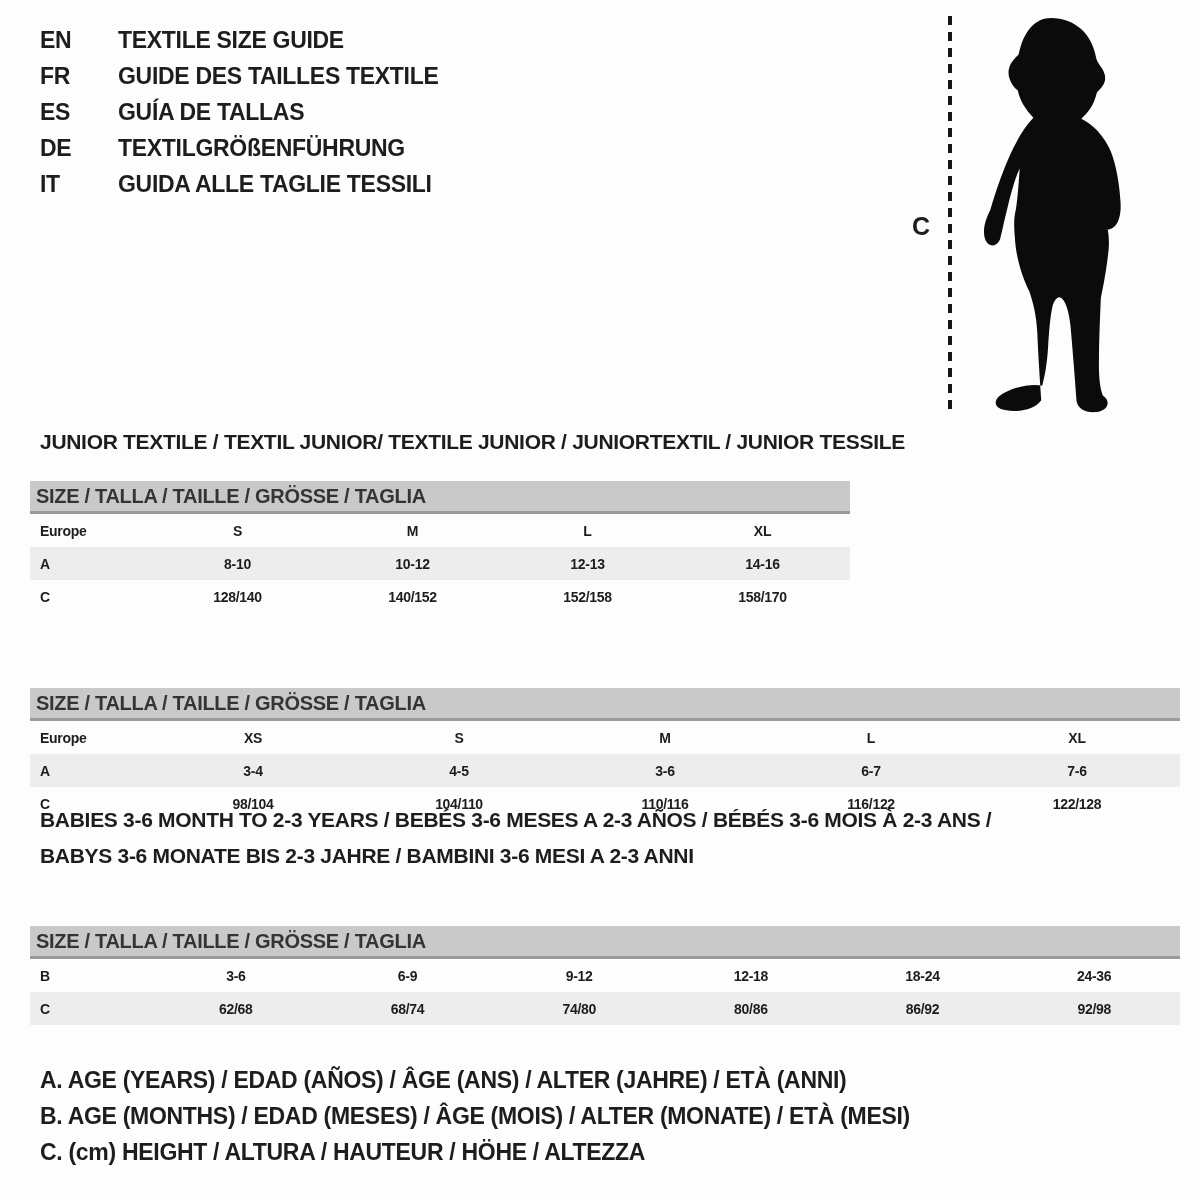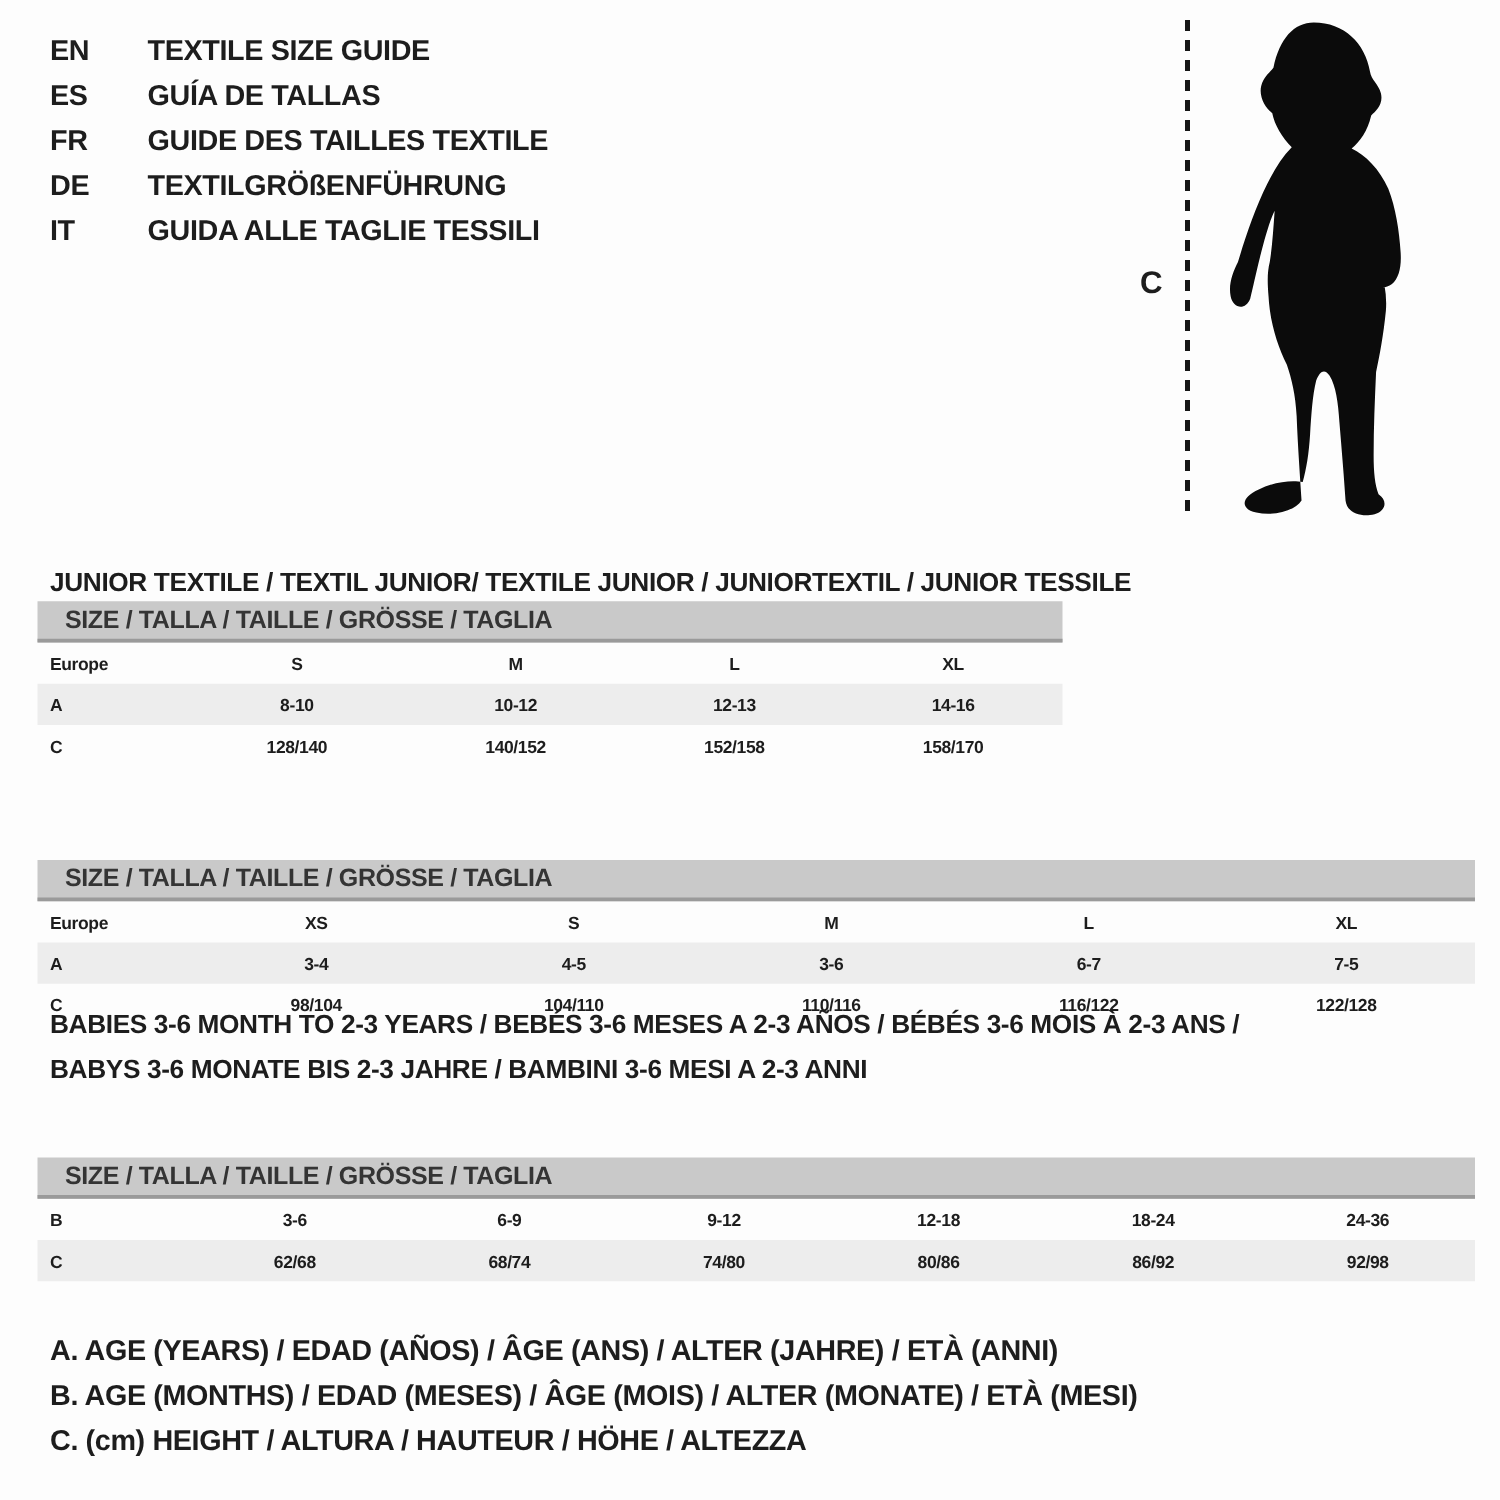--- a/index.html
+++ b/index.html
@@ -16,46 +16,46 @@
   .dash-line{position:absolute;left:948px;top:16px;width:4px;height:400px;
     background:repeating-linear-gradient(to bottom,#161616 0 9px,transparent 9px 16px);}
   .c-label{position:absolute;left:912px;top:212px;font-size:25px;}
   .toddler{position:absolute;left:963px;top:13px;}
   
   .section-title{position:absolute;left:40px;font-size:21px;line-height:26px;white-space:pre;}
   .title-sub{font-size:13px;vertical-align:-5px;letter-spacing:-0.2px;}
   .two-line{line-height:36px;white-space:normal;width:1120px;}
   .size-table{position:absolute;left:30px;}
   .size-bar{height:30px;background:#c9c9c9;border-bottom:3px solid #9a9a9a;
-    display:flex;align-items:center;padding-left:22px;font-size:20px;color:#343434;}
+    display:flex;align-items:center;padding-left:6px;font-size:20px;color:#343434;}
   .trow{display:flex;height:33px;align-items:center;font-size:14px;}
   .trow .lbl{flex:0 0 120px;width:120px;padding-left:10px;box-sizing:border-box;}
   .trow .cell{flex:1;text-align:center;}
   .shade{background:#ededed;}
   
   .legend{position:absolute;left:40px;top:1062px;}
   .legend-line{height:36px;display:flex;align-items:center;font-size:23px;}
 </style>
 </head>
 <body>
 
 <div class="canvas">
 
   <div class="lang-block">
     <div class="lang-row">
       <span class="lang-code">EN</span>
       <span>TEXTILE SIZE GUIDE</span>
     </div>
     <div class="lang-row">
+      <span class="lang-code">FR</span>
+      <span>GUIDE DES TAILLES TEXTILE</span>
+    </div>
+    <div class="lang-row">
       <span class="lang-code">ES</span>
       <span>GUÍA DE TALLAS</span>
-    </div>
-    <div class="lang-row">
-      <span class="lang-code">FR</span>
-      <span>GUIDE DES TAILLES TEXTILE</span>
     </div>
     <div class="lang-row">
       <span class="lang-code">DE</span>
       <span>TEXTILGRÖßENFÜHRUNG</span>
     </div>
     <div class="lang-row">
       <span class="lang-code">IT</span>
       <span>GUIDA ALLE TAGLIE TESSILI</span>
     </div>
   </div>
@@ -71,21 +71,21 @@
       C152,397 148,407 136,408 C126,409 117,405 116,396 C115,380 113,356 111,332
       C110,316 108,302 103,294 C99,288 95,290 92,298 C89,310 88,326 87,342
       C86,358 84,370 81,381 C72,379 57,381 45,387 C31,393 29,403 43,406
       C57,409 74,405 80,396 C79,379 77,353 76,327 C75,309 72,297 68,285
       C60,269 54,249 53,229 C52,217 52,209 54,201 C56,189 57,173 58,159
       C54,167 50,181 46,197 C43,209 40,223 38,231 C34,241 24,239 22,229
       C20,219 24,209 28,201 C34,181 42,157 52,137 C58,125 64,115 72,107
       C64,99 58,89 56,79 C50,75 45,65 47,57 C49,49 54,46 57,42 C62,18 74,5 90,5 Z"></path>
   </svg>
 
-  <div class="section-title" style="top:454px">JUNIOR TEXTILE / TEXTIL JUNIOR/ TEXTILE JUNIOR / JUNIORTEXTIL / JUNIOR TESSILE</div>
+  <div class="section-title" style="top:429px">JUNIOR TEXTILE / TEXTIL JUNIOR/ TEXTILE JUNIOR / JUNIORTEXTIL / JUNIOR TESSILE</div>
   <div class="size-table" style="top:481px;width:820px">
     <div class="size-bar">SIZE / TALLA / TAILLE / GRÖSSE / TAGLIA</div>
     <div class="trow">
       <span class="lbl">Europe</span>
       <span class="cell">S</span>
       <span class="cell">M</span>
       <span class="cell">L</span>
       <span class="cell">XL</span>
     </div>
     <div class="trow shade">
@@ -113,21 +113,21 @@
       <span class="cell">M</span>
       <span class="cell">L</span>
       <span class="cell">XL</span>
     </div>
     <div class="trow shade">
       <span class="lbl">A</span>
       <span class="cell">3-4</span>
       <span class="cell">4-5</span>
       <span class="cell">3-6</span>
       <span class="cell">6-7</span>
-      <span class="cell">7-5</span>
+      <span class="cell">7-6</span>
     </div>
     <div class="trow">
       <span class="lbl">C</span>
       <span class="cell">98/104</span>
       <span class="cell">104/110</span>
       <span class="cell">110/116</span>
       <span class="cell">116/122</span>
       <span class="cell">122/128</span>
     </div>
   </div>

